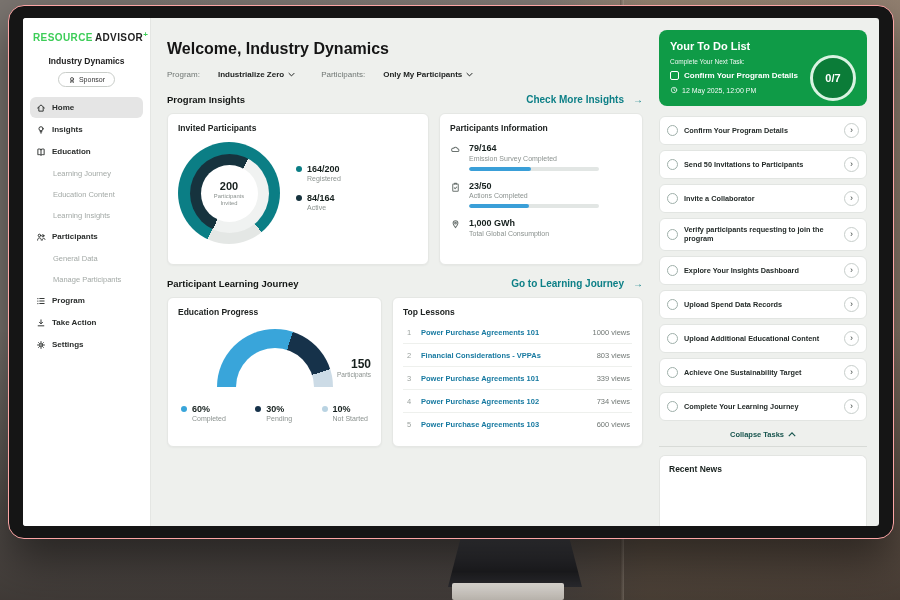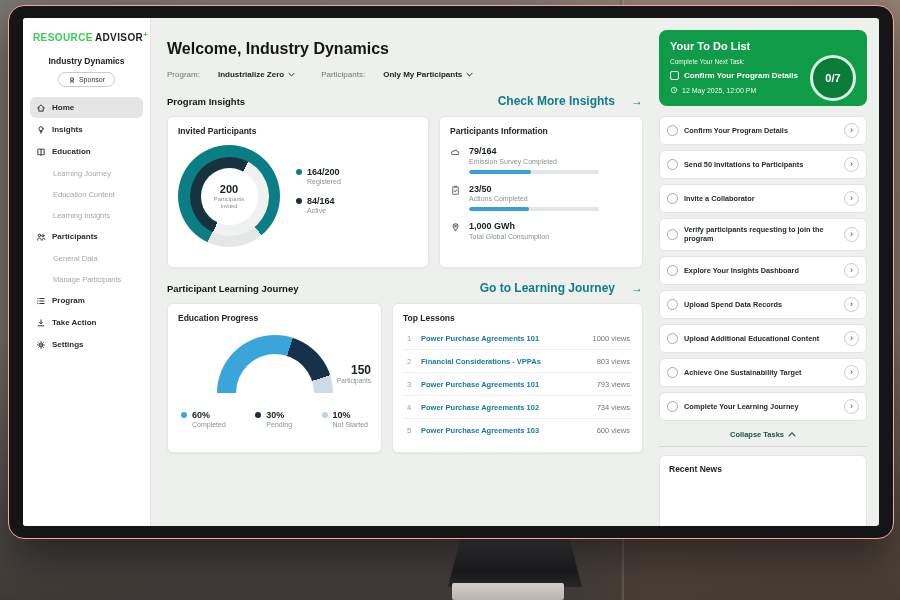--- a/index.html
+++ b/index.html
@@ -45,21 +45,21 @@
   
   .main{flex:1;min-width:0;padding:22px 10px 0 16px;}
   .h1{font-size:16px;font-weight:bold;color:#151515;margin:0 0 12px;}
   .filters{display:flex;gap:26px;margin-bottom:15px;align-items:center;}
   .filter{display:flex;align-items:center;gap:18px;font-size:8px;}
   .filter-label{color:#6f7673;}
   .filter-value{font-weight:bold;color:#1c1f1e;display:flex;align-items:center;gap:4px;cursor:pointer;}
   .chev-down{width:7px;height:5px;}
   .section-head{display:flex;justify-content:space-between;align-items:center;margin-bottom:8px;}
   .section-title{font-size:9.5px;font-weight:bold;color:#141715;}
-  .section-link{font-size:12px;font-weight:bold;color:#0c7f86;display:flex;gap:16px;align-items:center;cursor:pointer;}
+  .section-link{font-size:10px;font-weight:bold;color:#0c7f86;display:flex;gap:9px;align-items:center;cursor:pointer;}
   .cards{display:flex;gap:10px;margin-bottom:13px;}
   .card{background:#fff;border:1px solid #e5e7e4;border-radius:6px;padding:9px 10px;
     box-sizing:border-box;box-shadow:0 1px 2px rgba(0,0,0,0.04);}
   .card-title{font-size:8.5px;font-weight:bold;color:#202423;}
   .card.invited{flex:0 0 262px;height:152px;}
   .card.pinfo{flex:1;height:152px;}
   .invited-body{display:flex;align-items:center;gap:16px;margin-top:9px;}
   .donut{width:102px;height:102px;border-radius:50%;flex-shrink:0;
     background:conic-gradient(from 205deg,#0b7e85 0 82%,#e4e7e5 82% 100%);
     display:flex;align-items:center;justify-content:center;}
@@ -377,21 +377,21 @@
             <span class="lesson-views">1000 views</span>
           </div>
           <div class="lesson-row">
             <span class="lesson-rank">2</span>
             <span class="lesson-title">Financial Considerations - VPPAs</span>
             <span class="lesson-views">803 views</span>
           </div>
           <div class="lesson-row">
             <span class="lesson-rank">3</span>
             <span class="lesson-title">Power Purchase Agreements 101</span>
-            <span class="lesson-views">793 views</span>
+            <span class="lesson-views">339 views</span>
           </div>
           <div class="lesson-row">
             <span class="lesson-rank">4</span>
             <span class="lesson-title">Power Purchase Agreements 102</span>
             <span class="lesson-views">734 views</span>
           </div>
           <div class="lesson-row">
             <span class="lesson-rank">5</span>
             <span class="lesson-title">Power Purchase Agreements 103</span>
             <span class="lesson-views">600 views</span>

